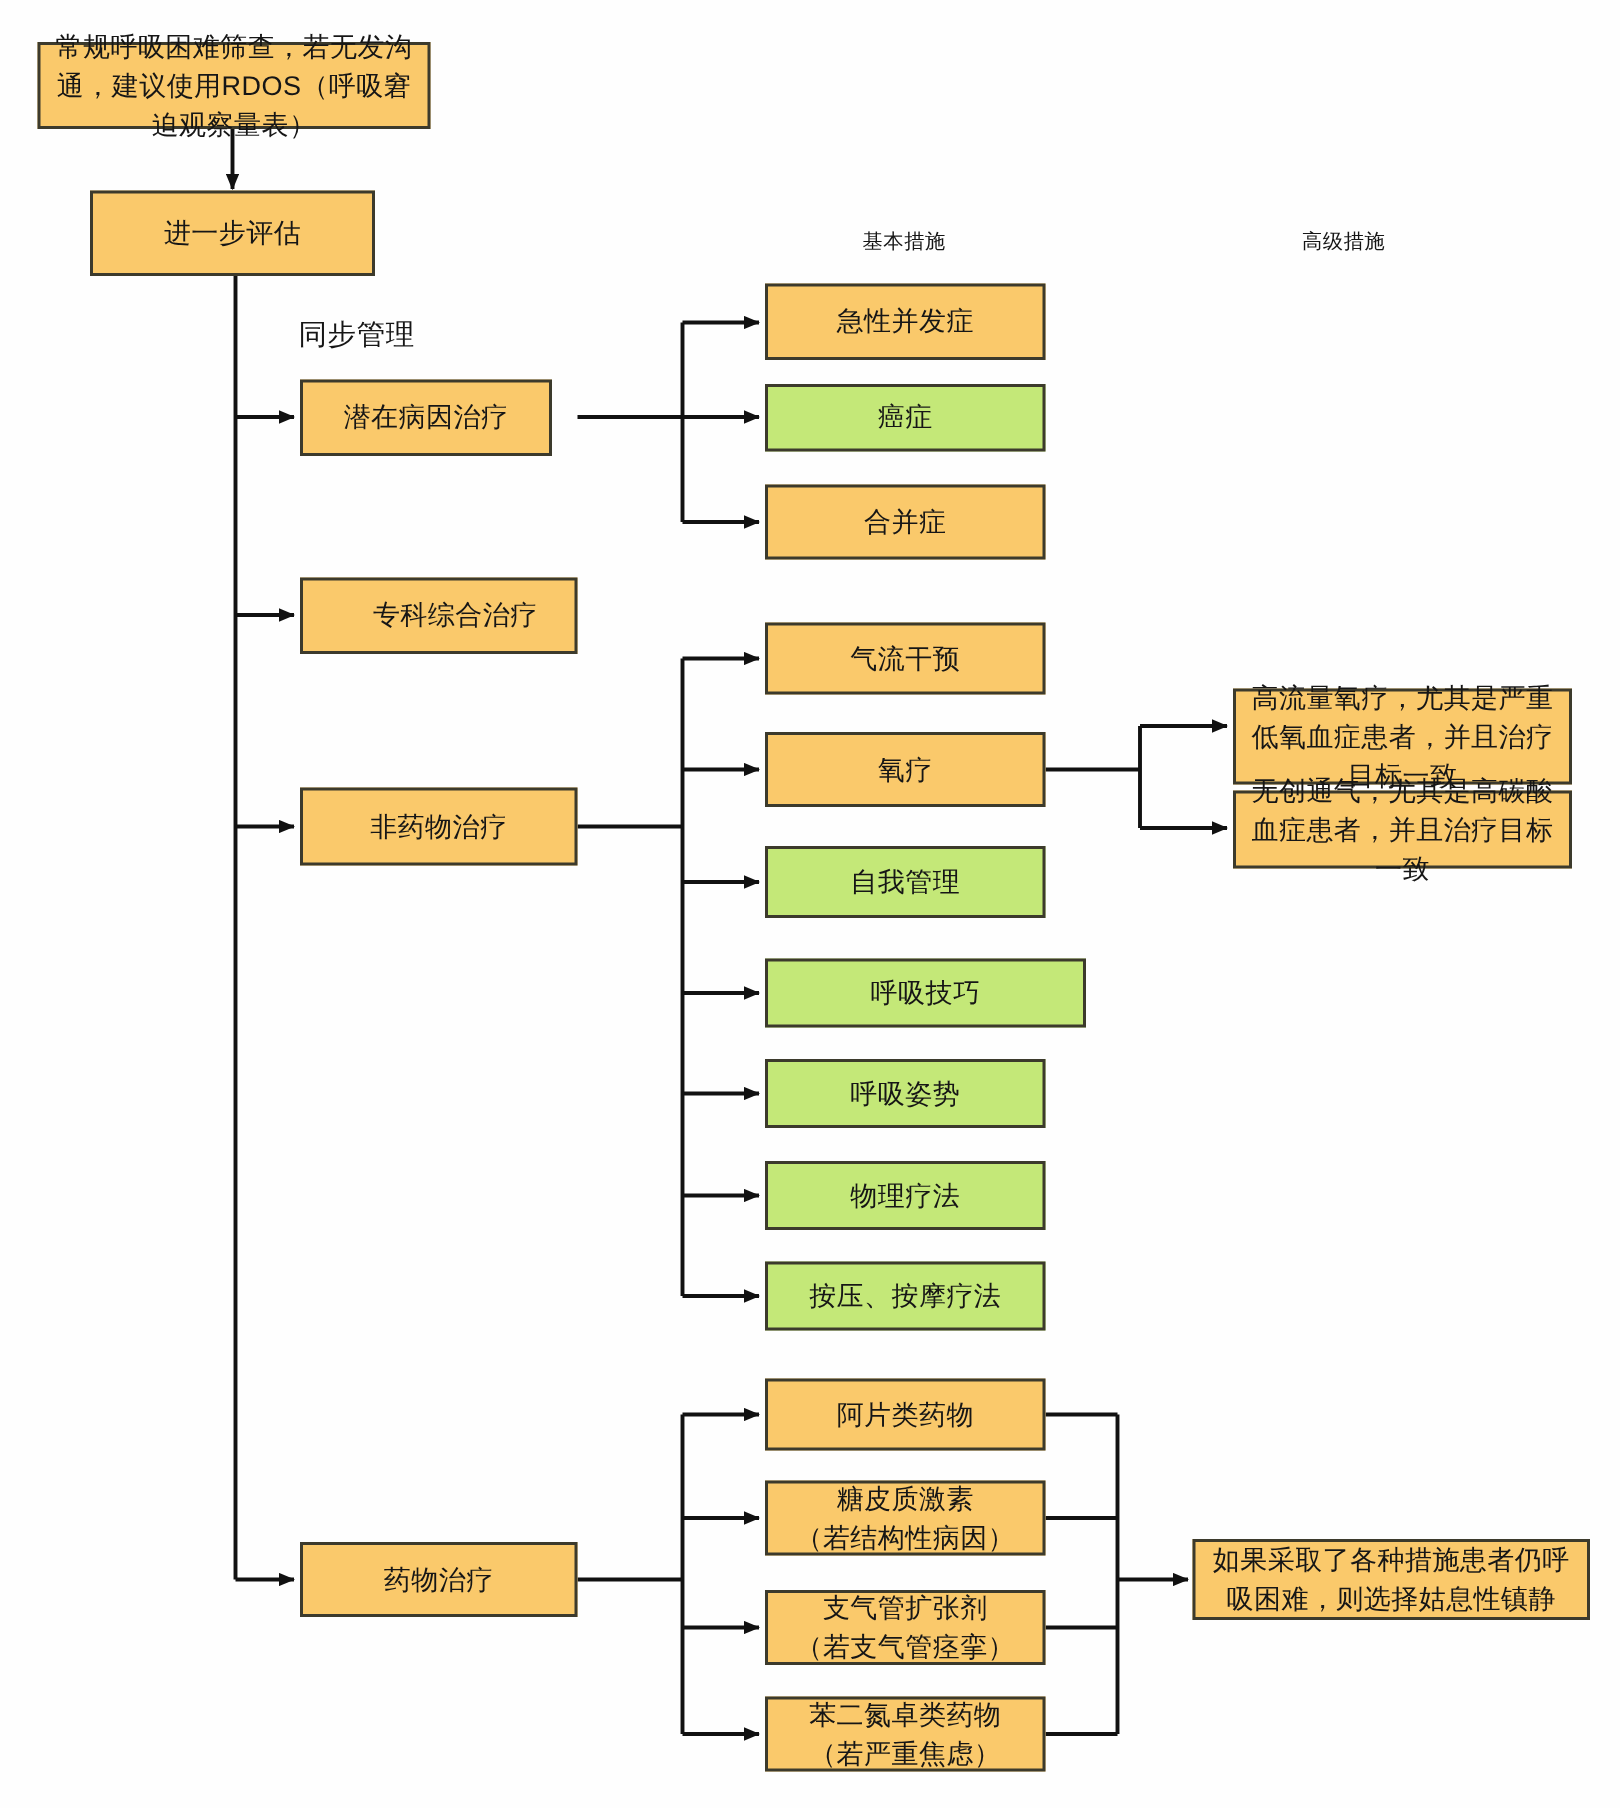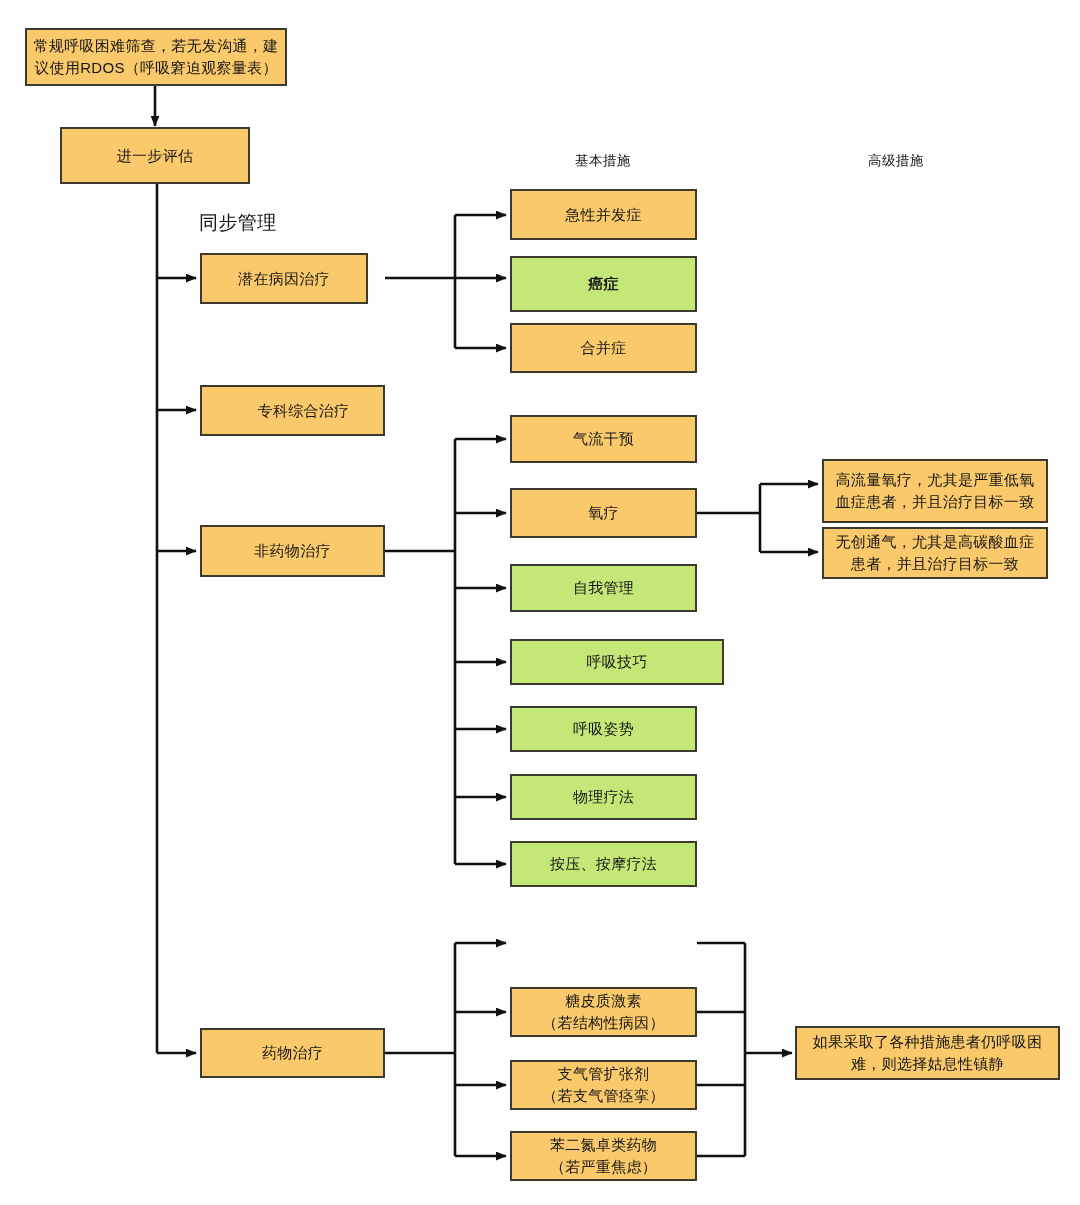--- a/index.html
+++ b/index.html
@@ -11,21 +11,21 @@
     background:#fefefe;
     overflow:hidden;
   }
   svg.lines{position:absolute;left:0;top:0;width:1080px;height:1205px;pointer-events:none;}
   .node{
     position:absolute;
     box-sizing:border-box;
     border:2px solid #3c3a2c;
     display:flex;align-items:center;justify-content:center;
     text-align:center;
-    font-size:15px;
+    font-size:18px;
     line-height:1.45;
     color:#161616;
     letter-spacing:0.3px;
     padding:2px 6px;
     z-index:3;
   }
   .orange{background:#fac96b;}
   .green{background:#c4e878;}
   .node span{display:block;white-space:pre-line;}
   .colhead{
@@ -128,21 +128,21 @@
     <span>非药物治疗</span>
   </div>
 
   <div class="node orange" style="left:510px;top:189px;width:187px;height:51px;">
     <span>急性并发症</span>
   </div>
 
   <div class="node orange" style="left:200px;top:1028px;width:185px;height:50px;">
     <span>药物治疗</span>
   </div>
-  <div class="node green" style="left:510px;top:256px;width:187px;height:56px;font-weight:bold;">
+  <div class="node green" style="left:510px;top:256px;width:187px;height:45px;">
     <span>癌症</span>
   </div>
   <div class="node orange" style="left:510px;top:323px;width:187px;height:50px;">
     <span>合并症</span>
   </div>
 
   <div class="node orange" style="left:510px;top:415px;width:187px;height:48px;">
     <span>气流干预</span>
   </div>
   <div class="node orange" style="left:510px;top:488px;width:187px;height:50px;">
@@ -164,20 +164,23 @@
     <span>按压、按摩疗法</span>
   </div>
 
   <div class="node orange" style="left:822px;top:459px;width:226px;height:64px;">
     <span>高流量氧疗，尤其是严重低氧血症患者，并且治疗目标一致</span>
   </div>
   <div class="node orange" style="left:822px;top:527px;width:226px;height:52px;">
     <span>无创通气，尤其是高碳酸血症患者，并且治疗目标一致</span>
   </div>
 
+  <div class="node orange" style="left:510px;top:919px;width:187px;height:48px;">
+    <span>阿片类药物</span>
+  </div>
   <div class="node orange" style="left:510px;top:987px;width:187px;height:50px;">
     <span>糖皮质激素
 （若结构性病因）</span>
   </div>
   <div class="node orange" style="left:510px;top:1060px;width:187px;height:50px;">
     <span>支气管扩张剂
 （若支气管痉挛）</span>
   </div>
   <div class="node orange" style="left:510px;top:1131px;width:187px;height:50px;justify-content:center;">
     <span>苯二氮卓类药物

